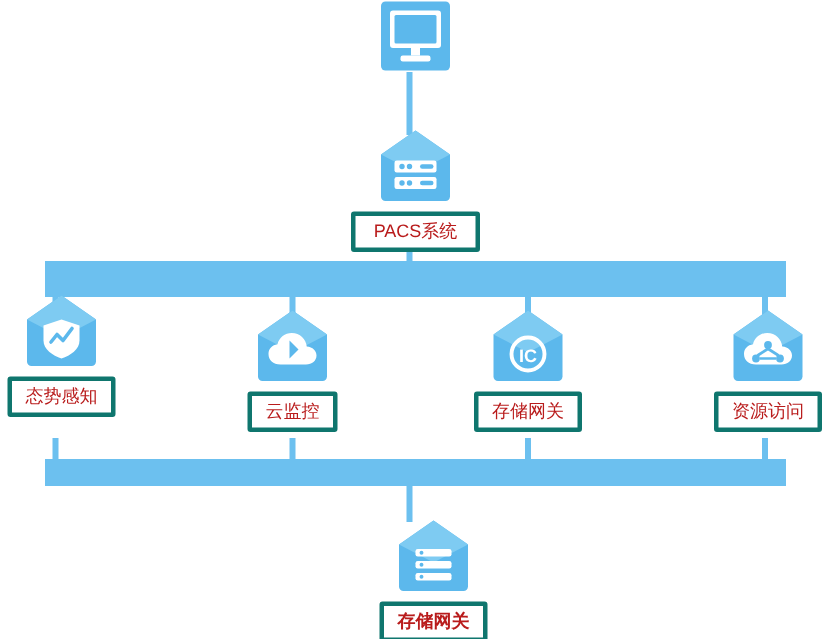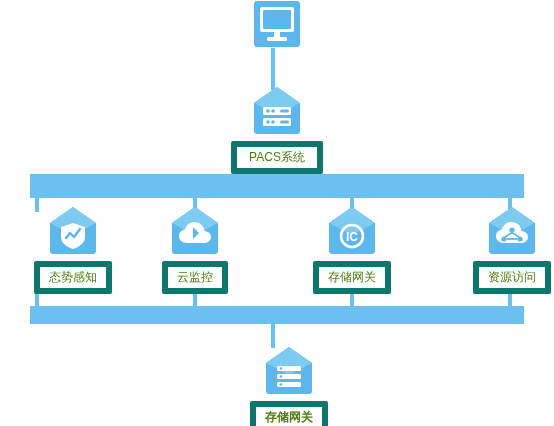--- a/index.html
+++ b/index.html
@@ -18,23 +18,23 @@
   .node{position:absolute;display:flex;flex-direction:column;align-items:center;}
 
   .icon-box{
     position:relative;
     width:52px;height:52px;
   }
   .icon-box svg{display:block;width:52px;height:52px;}
 
   .label{
     margin-top:4px;
-    border:6px solid #0f766e;
+    border:3px solid #0f766e;
     background:#ffffff;
-    color:#4d7c0f;
+    color:#b91c1c;
     font-size:12px;
     line-height:14px;
     padding:3px 9px 4px 9px;
     border-radius:2px;
     white-space:nowrap;
   }
   .label.wide{padding:3px 12px 4px 12px;}
 </style>
 </head>
 <body>
@@ -79,21 +79,21 @@
         <circle cx="22" cy="26" r="1.8" fill="#5cb8ec"></circle>
         <rect x="29" y="24.5" width="9" height="3" rx="1.5" fill="#5cb8ec"></rect>
         <circle cx="17" cy="37" r="1.8" fill="#5cb8ec"></circle>
         <circle cx="22" cy="37" r="1.8" fill="#5cb8ec"></circle>
         <rect x="29" y="35.5" width="9" height="3" rx="1.5" fill="#5cb8ec"></rect>
       </svg>
     </div>
     <div class="label wide">PACS系统</div>
   </div>
 
-  <div class="node" style="left:0px;top:205px;width:82px;margin-left:32px;">
+  <div class="node" style="left:0px;top:195px;width:82px;">
     <div class="icon-box">
       <svg viewBox="0 0 52 52" xmlns="http://www.w3.org/2000/svg">
         <path d="M3 18 L26 2 L49 18 L49 46 A3 3 0 0 1 46 49 L6 49 A3 3 0 0 1 3 46 Z" fill="#5cb8ec"></path>
         <path d="M3 18 L26 2 L49 18 L26 30 Z" fill="#7ecbf2"></path>
         <path d="M26 18 L38 22 L38 32 C38 38 32 42 26 44 C20 42 14 38 14 32 L14 22 Z" fill="#ffffff"></path>
         <polyline points="19,33 23,28 27,32 33,24" fill="none" stroke="#5cb8ec" stroke-width="2.4" stroke-linecap="round" stroke-linejoin="round"></polyline>
       </svg>
     </div>
     <div class="label">态势感知</div>
   </div>

